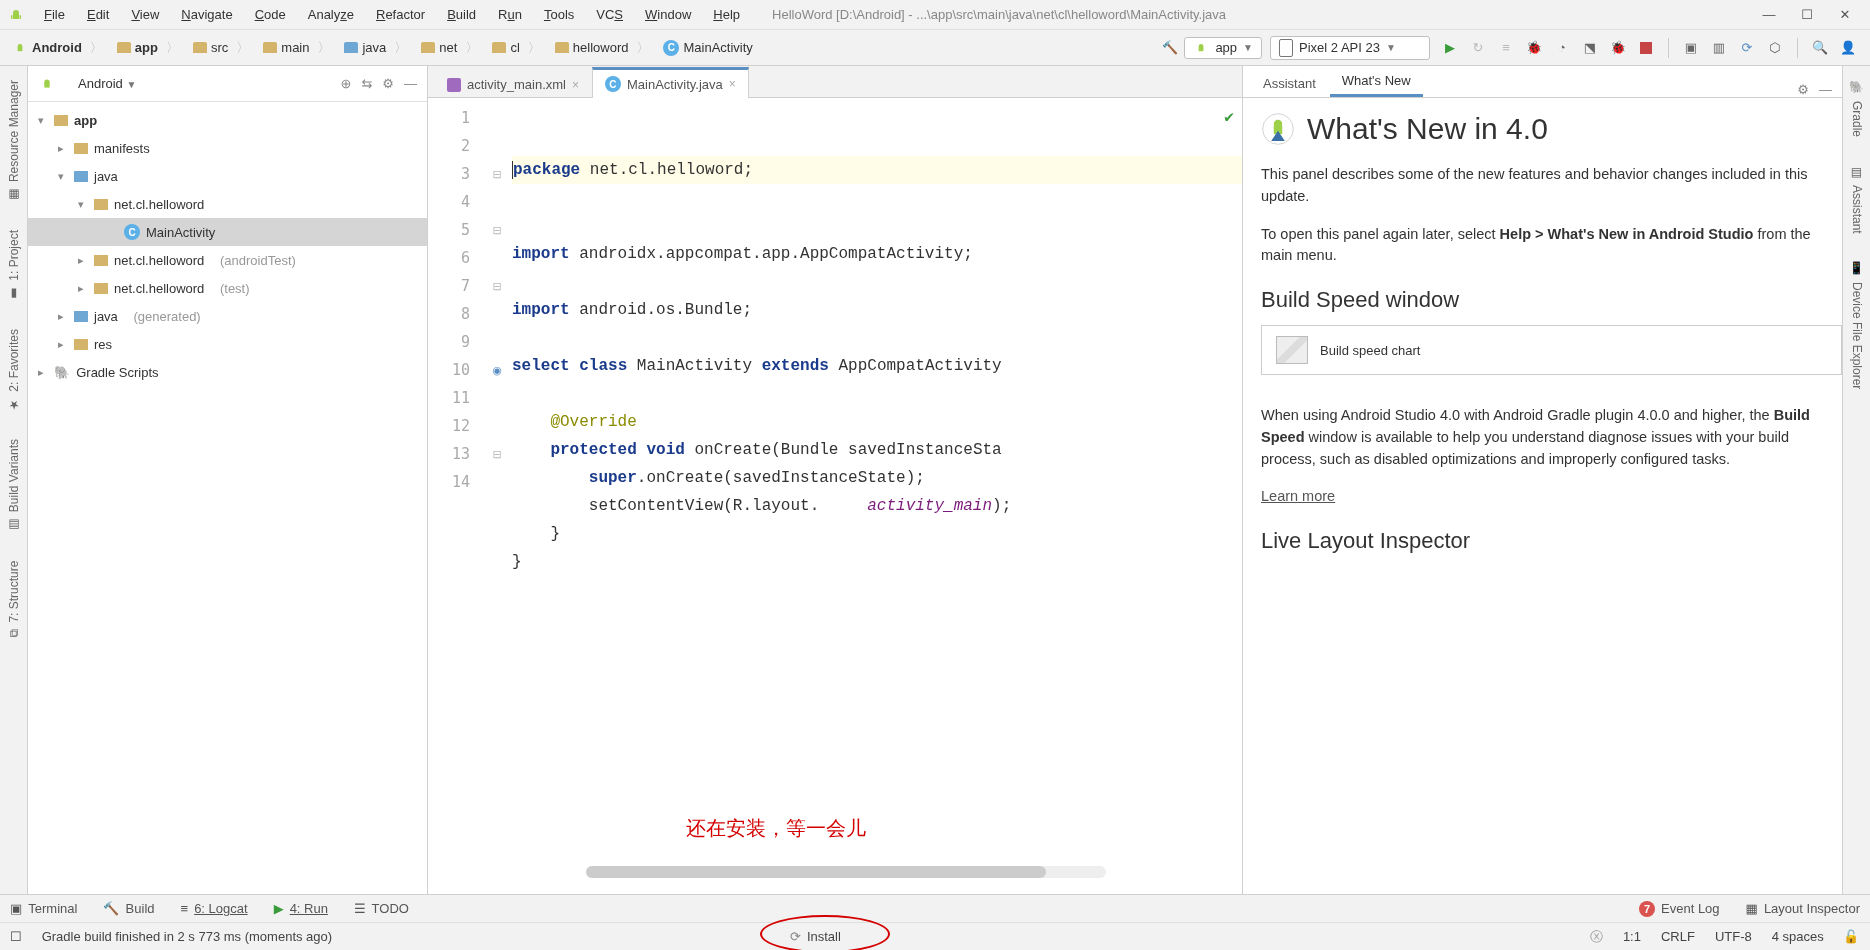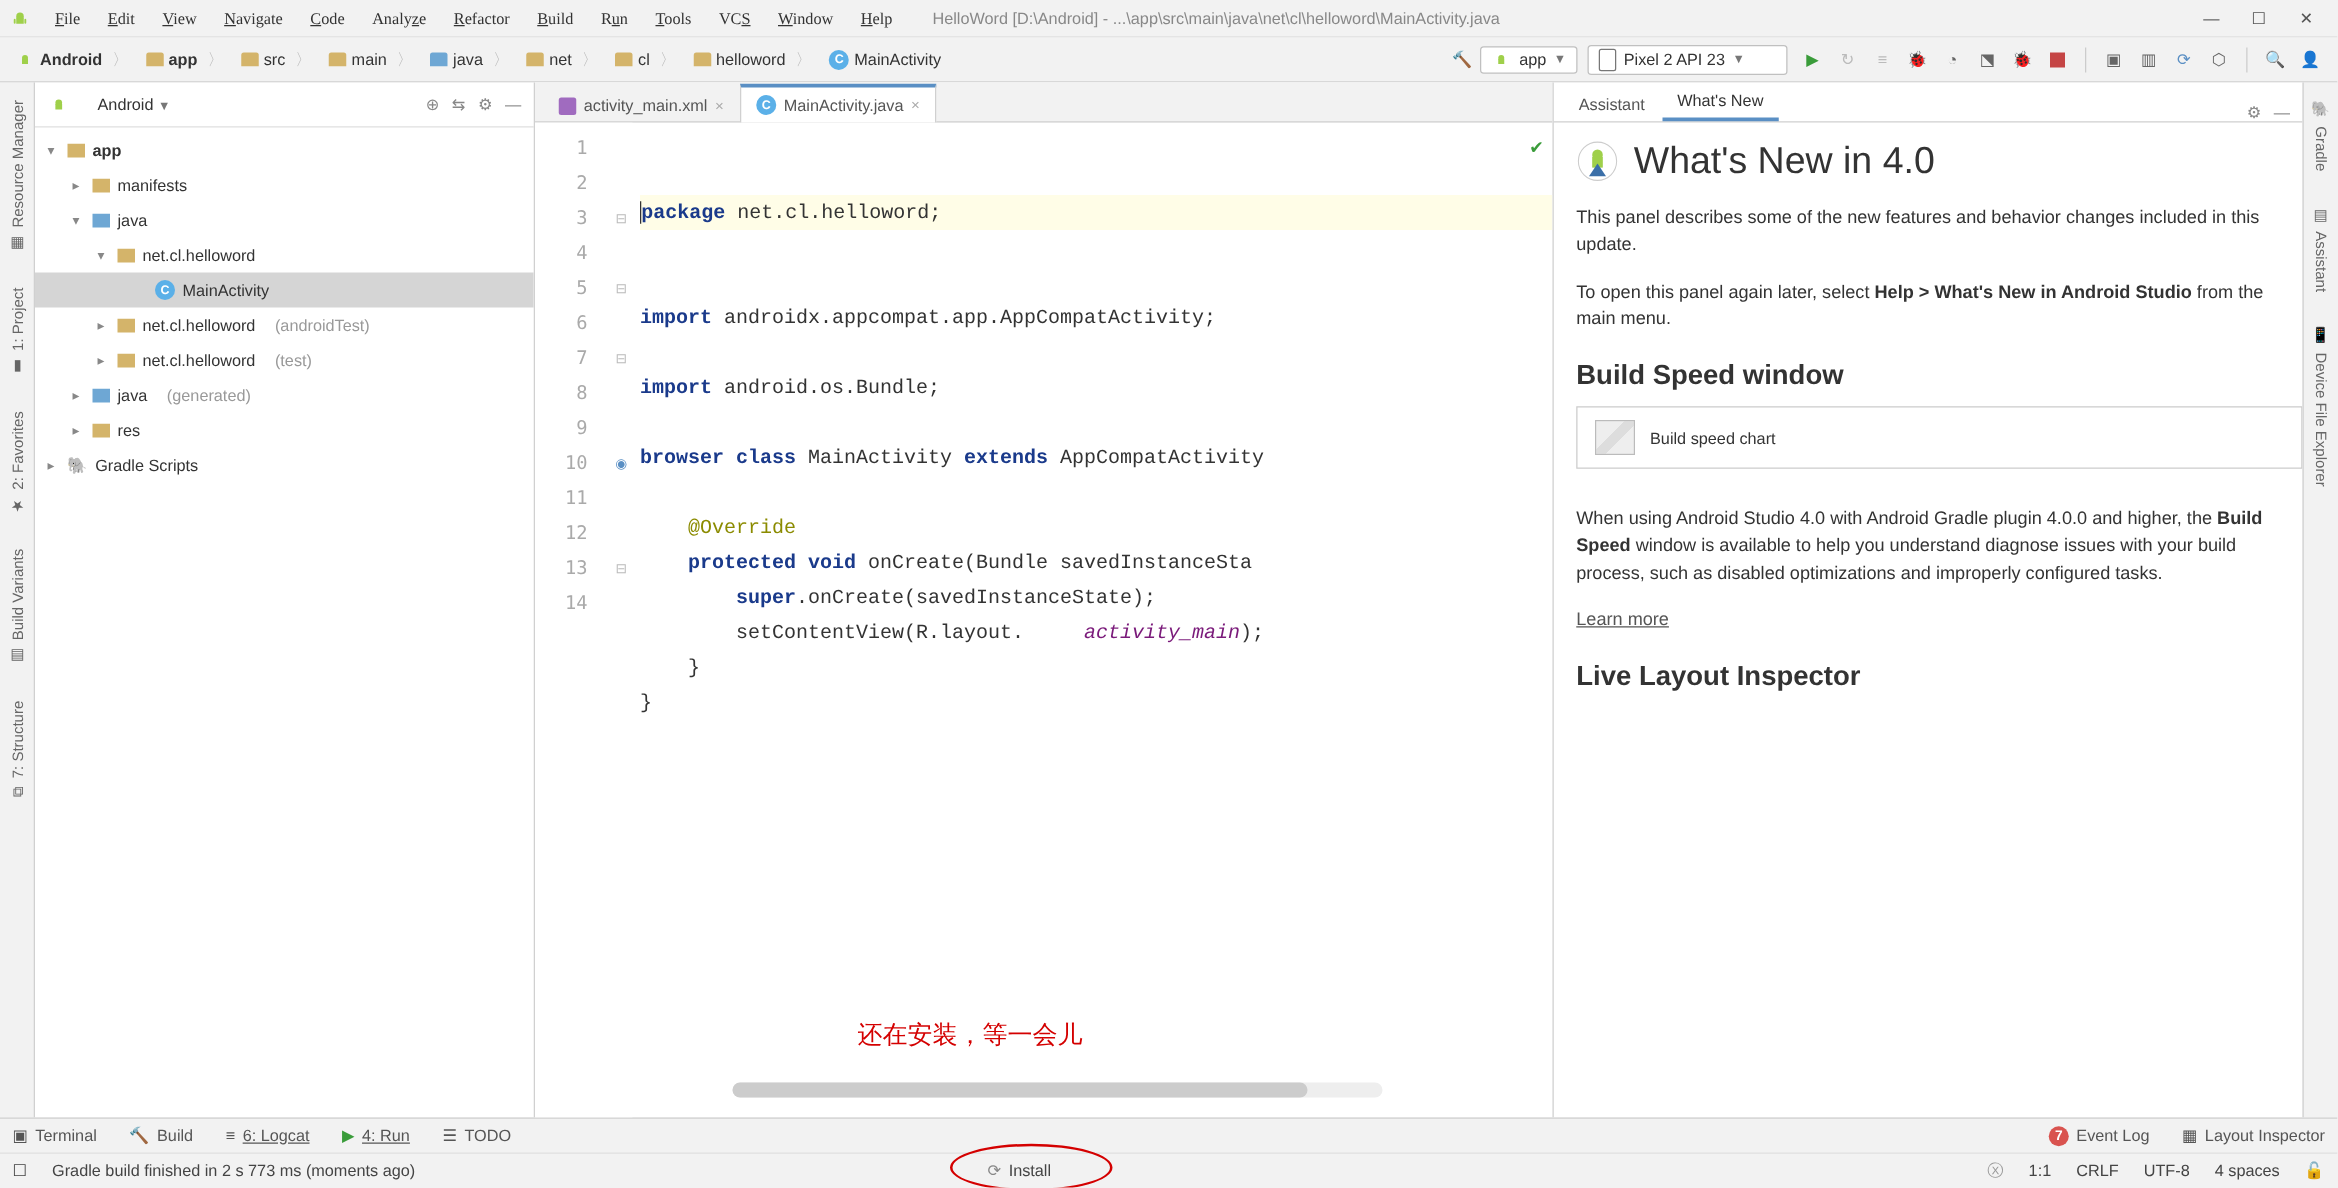--- a/index.html
+++ b/index.html
@@ -1,20 +1,20 @@
 <!DOCTYPE html>
 <html><head>
 <meta charset="utf-8">
 <style>
   * { box-sizing: border-box; margin: 0; padding: 0; }
   body { font-family: "Segoe UI", Arial, sans-serif; font-size: 13px; color: #333; background: #f2f2f2; width: 1870px; height: 950px; overflow: hidden; display:flex; flex-direction:column;}
   
   .menubar { height: 30px; display:flex; align-items:center; background:#f2f2f2; padding:0 6px; gap:2px; border-bottom:1px solid #e0e0e0;}
   .menubar .logo { width:20px; height:20px; margin-right:6px; display:flex; align-items:center; justify-content:center;}
-  .menu-item { padding:4px 10px; cursor:default;font-family:Liberation Serif, serif; }
+  .menu-item { padding:4px 10px; cursor:default; }
   .menu-item u { text-decoration: underline; }
   .title-path { flex:1; text-align:left; color:#888; padding-left:20px; overflow:hidden; white-space:nowrap;}
   .win-controls { display:flex; gap:8px; align-items:center; padding-right:4px;}
   .win-btn { width:30px; height:24px; display:flex; align-items:center; justify-content:center; color:#555;}
   
   .toolbar { height:36px; display:flex; align-items:center; background:#f2f2f2; border-bottom:1px solid #d0d0d0; padding:0 6px;}
   .breadcrumb { display:flex; align-items:center; gap:2px; flex:0 0 auto;}
   .crumb { display:flex; align-items:center; gap:4px; padding:2px 6px;}
   .crumb .sep { color:#bbb; margin-left:4px;}
   .folder-icon { width:14px; height:11px; background:#d4b46a; border-radius:2px 2px 0 0; position:relative; display:inline-block;}
@@ -67,21 +67,21 @@
   .hscroll { position:absolute; bottom:16px; left:80px; width:520px; height:12px; background:#eee; border-radius:6px;}
   .hscroll .thumb { position:absolute; left:0; top:0; width:460px; height:12px; background:#ccc; border-radius:6px;}
   
   .right-panel { width:600px; background:#fff; border-left:1px solid #d0d0d0; display:flex; flex-direction:column;}
   .right-tabs { height:32px; display:flex; align-items:flex-end; border-bottom:1px solid #d0d0d0; padding-left:8px; gap:2px;}
   .rtab { padding:6px 12px; color:#555;}
   .rtab.active { border-bottom:3px solid #5a8fc4; color:#333;}
   .right-tabs .rt-actions { margin-left:auto; display:flex; gap:10px; color:#888; padding-right:10px;}
   .right-content { flex:1; overflow:auto; padding:14px 0 14px 18px;}
   .right-content h1 { font-size:30px; font-weight:400; margin-bottom:18px; display:flex; align-items:center; gap:12px;}
-  .right-content h2 { font-size:22px; font-weight:700; margin:20px 0 12px;}
+  .right-content h2 { font-size:22px; font-weight:400; margin:20px 0 12px;}
   .right-content p { font-size:14.5px; color:#333; margin-bottom:16px; line-height:1.5;}
   .right-content a { color:#555; text-decoration:underline;}
   .chart-box { border:1px solid #ccc; padding:10px 14px; display:flex; align-items:center; gap:12px; margin-bottom:30px;}
   .chart-box .ph { width:32px; height:28px; border:1px solid #bbb; background:linear-gradient(135deg,#eee 40%,#ddd 40%,#ddd 60%,#eee 60%);}
   .as-logo-sm { width:34px; height:34px;}
   
   .bottom-tool { height:28px; background:#f2f2f2; border-top:1px solid #d0d0d0; display:flex; align-items:center; padding:0 10px; gap:26px; color:#555;}
   .bottom-tool .bt-item { display:flex; align-items:center; gap:6px;}
   .bottom-tool .spacer { flex:1;}
   .status-bar { height:28px; background:#f2f2f2; border-top:1px solid #e0e0e0; display:flex; align-items:center; padding:0 10px; gap:20px; color:#444; position:relative;}
@@ -342,21 +342,21 @@
           <div>⊟</div>
           <div></div>
       </div>
       <div class="code">
 <span class="line-bg-yellow"><span class="caret"></span><span class="kw">package</span><span> net.cl.helloword;</span></span>
 <span> </span>
 <span><span class="kw">import</span><span> androidx.appcompat.app.AppCompatActivity;</span></span>
 <span> </span>
 <span><span class="kw">import</span><span> android.os.Bundle;</span></span>
 <span> </span>
-<span><span class="kw">browser </span><span class="kw">class</span><span> MainActivity </span><span class="kw">extends</span><span> AppCompatActivity</span></span>
+<span><span class="kw">select </span><span class="kw">class</span><span> MainActivity </span><span class="kw">extends</span><span> AppCompatActivity</span></span>
 <span> </span>
 <span class="anno">    @Override</span>
 <span><span>    </span><span class="kw">protected </span><span class="kw">void</span><span> onCreate(Bundle savedInstanceSta</span></span>
 <span><span>        </span><span class="kw">super</span><span>.onCreate(savedInstanceState);</span></span>
 <span><span>        setContentView(R.layout.</span><span class="field-it">activity_main</span><span>);</span></span>
 <span>    }</span>
 <span>}</span>
         <span class="check">✔</span>
         <div class="overlay-text">还在安装，等一会儿</div>
         <div class="hscroll"><div class="thumb"></div></div>

